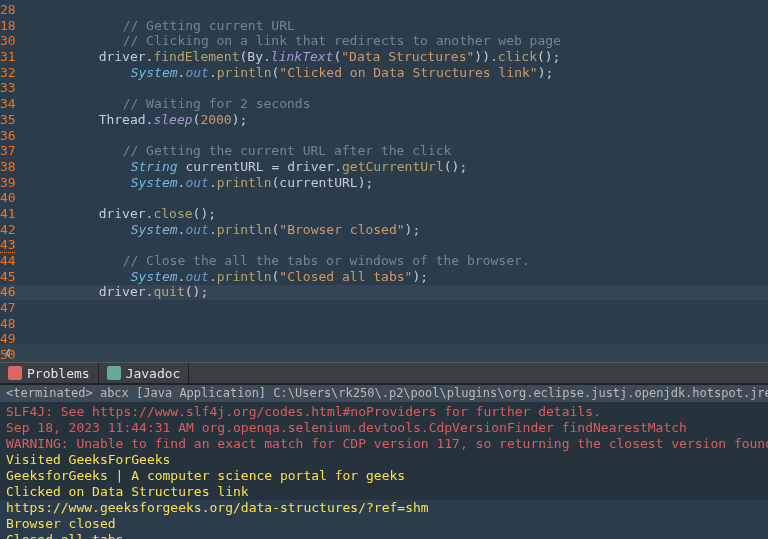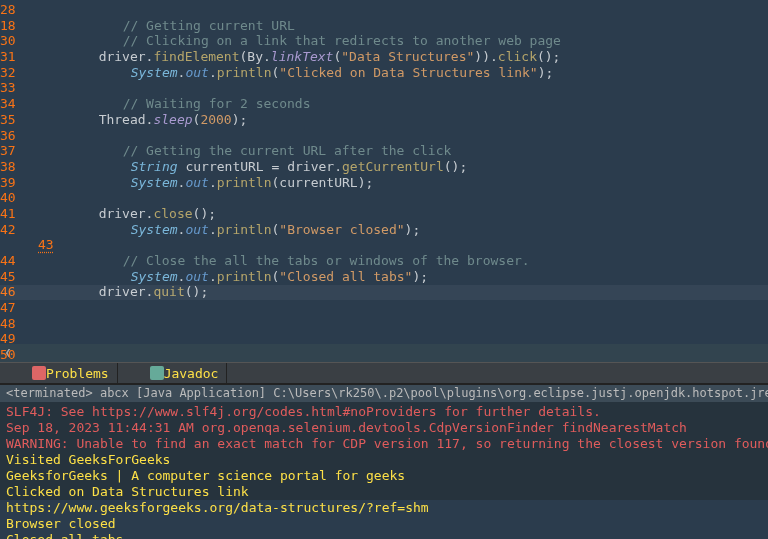--- a/index.html
+++ b/index.html
@@ -14,29 +14,29 @@
   .c-ident   { color:#c7ccd1; }
   .c-str     { color:#d19a66; }
   .c-type    { color:#7ab6d9; font-style:italic;margin-left:32px;}
   .c-key     { color:#a99ad0; font-style:italic;}
   .c-field   { color:#6699cc; font-style:italic;}
   .c-method  { color:#b5a56a; }
   .c-plain   { color:#c7ccd1;}
   .hscroll { height:18px; background:#32444f; display:flex; align-items:center;}
   .hscroll .btn { width:16px; height:16px; color:#aaa; text-align:center; line-height:16px; font-size:11px;}
   .tabs { height:22px; background:#3a3f44; display:flex; border-top:1px solid #555; border-bottom:1px solid #222;}
-  .tab { display:flex; align-items:center; padding:0 8px; color:#fde047; border-right:1px solid #222; cursor:pointer;margin-left:24px;}
+  .tab { display:flex; align-items:center; padding:0 8px; gap:5px; color:#e5e5e5; border-right:1px solid #222; cursor:pointer;}
   .tab.active { background:#515b66; }
   .tab .ico { width:14px; height:14px; border-radius:2px;}
   .tab .close { font-size:11px; margin-left:2px;}
   .term-header { height:18px; background:#3c4b57; color:#bbb; padding:1px 6px; font-size:12px; white-space:nowrap; overflow:hidden; border-top:1px solid #222;}
   .console { background:#26333d; padding:2px 6px 17px; font-size:13px; line-height:16px; white-space:pre; height:98px;}
   .red   { color:#e05c5c; }
   .white { color:#fde047; }
-  .ln-decor{text-decoration:underline;text-decoration-style:dotted;text-underline-offset:3px;padding-left:38px;}
+  .ln-decor{text-decoration:underline;text-decoration-style:dotted;text-underline-offset:3px;}
 </style>
 </head>
 <body>
 
 <div class="editor">
   <div class="gutter" id="gutter">
       <div>28</div>
       <div>18</div>
       <div>30</div>
       <div>31</div>

